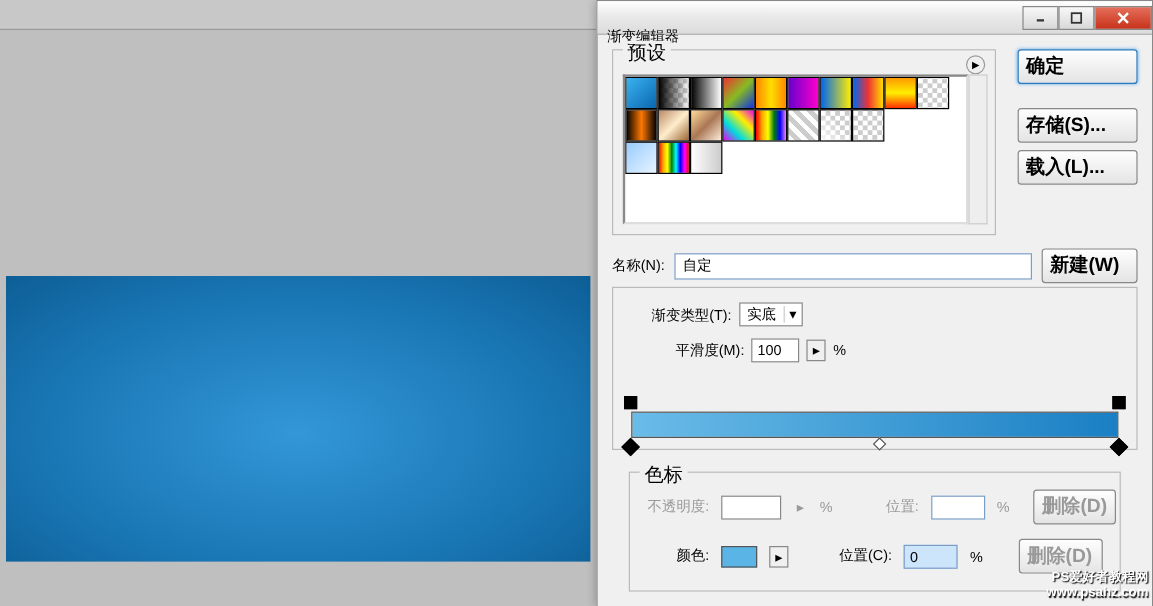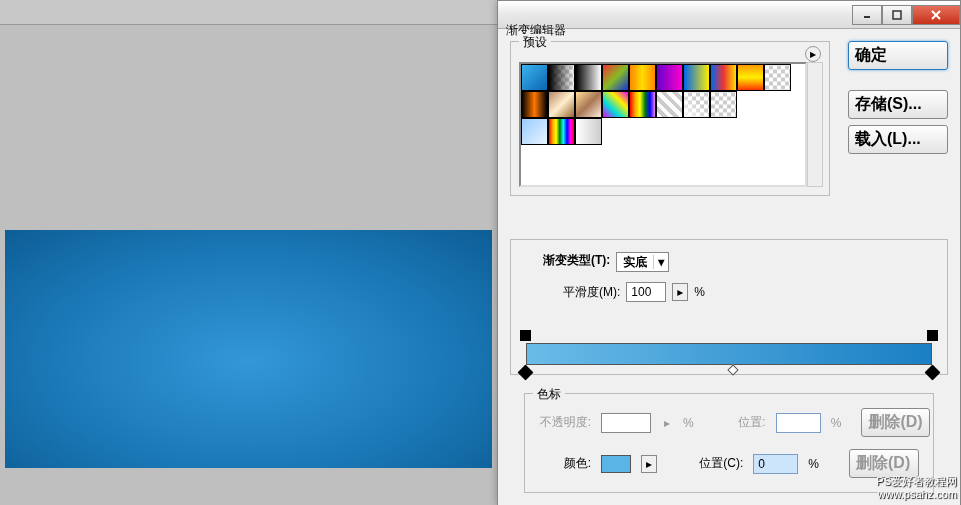--- a/index.html
+++ b/index.html
@@ -13,38 +13,38 @@
     .titlebar { height: 28px; background: linear-gradient(to bottom, #fff 0%, #eaeaea 45%, #dcdcdc 100%); display: flex; align-items: center; padding-left: 8px; border-bottom: 1px solid #aaa; }
     .titlebar-text { flex: 1; font-size: 12px; margin-top: 32px; }
     .win-btns { display: flex; height: 20px; }
     .win-btn { width: 30px; height: 20px; display: flex; align-items: center; justify-content: center; border: 1px solid #888; background: linear-gradient(to bottom, #f8f8f8, #d8d8d8); font-size: 10px; }
     .win-btn.close { background: linear-gradient(to bottom, #e56f5b, #c8321a); color: #fff; width: 48px; }
     .win-btn.close svg { stroke: #fff; }
     
     .dialog-body { padding: 8px 12px; position: relative; height: calc(100% - 28px); }
     
     .presets-group { position: absolute; left: 12px; top: 12px; width: 320px; height: 155px; border: 1px solid #bbb; background: #f0f0f0; }
-    .group-label { position: absolute; top: -8px; left: 8px; background: #f0f0f0; padding: 0 4px; font-size: 12px; }
+    .group-label { position: absolute; top: -8px; left: 8px; background: #f0f0f0; padding: 0 4px; font-size: 16px; }
     .preset-menu-arrow { position: absolute; right: 8px; top: 4px; cursor: pointer; width: 16px; height: 16px; border: 1px solid #999; border-radius: 8px; display: flex; align-items: center; justify-content: center; font-size: 8px; }
     .swatch-panel { position: absolute; left: 8px; top: 20px; right: 22px; bottom: 8px; border: 2px inset #ddd; background: #fff; overflow: hidden; }
     .swatch-scrollbar { position: absolute; right: 6px; top: 20px; bottom: 8px; width: 16px; background: #eee; border: 1px solid #ccc; }
     .swatch-row { display: flex; }
     .swatch { width: 27px; height: 27px; border: 1px solid #000; flex-shrink: 0; }
     
     .right-buttons { position: absolute; right: 12px; top: 12px; display: flex; flex-direction: column; gap: 6px; width: 100px; }
     .btn { padding: 3px 6px; border: 1px solid #888; border-radius: 3px; background: linear-gradient(to bottom, #fefefe, #e4e4e4); cursor: pointer; font-size: 16px; white-space: nowrap; font-weight: bold; }
     .btn.primary { border: 1px solid #2a7abf; box-shadow: 0 0 3px #5aa7e8; }
     .btn.disabled { color: #999; }
     
     .name-row { position: absolute; left: 12px; top: 178px; right: 12px; display: flex; align-items: center; gap: 8px; }
     .name-input { flex: 1; padding: 3px 6px; border: 1px solid #7a9ec8; background: #fff; font-size: 12px; }
     .btn-new { width: 80px; }
     
     .gradient-type-group { position: absolute; left: 12px; top: 210px; right: 12px; bottom: 130px; border: 1px solid #bbb; }
-    .type-row { display: flex; align-items: flex-start; gap: 6px; margin: 12px 0 0 32px; font-weight: bold; }
+    .type-row { display: flex; align-items: flex-end; gap: 6px; margin: 12px 0 0 32px; }
     .select-box { display: flex; align-items: center; border: 1px solid #888; background: #fff; height: 20px; }
     .select-box .sel-text { padding: 0 6px; }
     .select-box .sel-arrow { padding: 0 4px; border-left: 1px solid #ccc; }
     .smooth-row { display: flex; align-items: center; gap: 6px; margin: 10px 0 0 52px; }
     .num-input { width: 40px; padding: 2px 4px; border: 1px solid #888; background: #fff; text-align: left; font-size: 12px; }
     
     .gradient-bar-area { position: absolute; left: 12px; top: 300px; right: 12px; height: 50px; }
     .gradient-bar { position: absolute; left: 16px; right: 16px; top: 14px; height: 22px; border: 1px solid #555; background: linear-gradient(to right, #6abce8 0%, #1a7fc4 100%); }
     .stop { position: absolute; width: 11px; height: 11px; }
     .stop.opacity { top: 1px; }
@@ -56,21 +56,21 @@
     .stops-group { position: absolute; left: 26px; bottom: 12px; right: 26px; height: 100px; border: 1px solid #bbb; }
     .stops-inner { padding: 14px 14px; display: flex; flex-direction: column; gap: 12px; }
     .stop-row { display: flex; align-items: center; gap: 10px; }
     .stop-row .lbl { min-width: 52px; text-align: right; }
     .stop-row .lbl.disabled { color: #999; }
     .color-swatch-input { width: 30px; height: 18px; background: #5ab5e6; border: 1px solid #555; }
     .loc-input { width: 45px; padding: 2px 4px; border: 1px solid #7a9ec8; background: #fff; font-size: 12px; }
     .loc-input.selected { background: #cde5fb; }
     .spacer { flex: 1; }
     
-    .watermark { position: absolute; right: 4px; bottom: 4px; color: #fff; font-size: 11px; text-shadow: 1px 1px 1px #000; text-align: right; line-height: 1.2; }
+    .watermark { position: absolute; right: 4px; bottom: 4px; color: #fff; font-size: 11px; text-shadow: 1px 1px 1px #000; text-align: right; line-height: 1.2; font-weight: bold; }
   </style>
 </head>
 <body>
 
 <div class="canvas-bg">
   <div class="canvas-toolbar"></div>
   <div class="gradient-preview"></div>
 </div>
 
 <div class="dialog">
@@ -132,20 +132,25 @@
       <div class="swatch-scrollbar"></div>
     </div>
 
     <div class="right-buttons">
       <div class="btn primary">确定</div>
       <div style="height:8px"></div>
       <div class="btn">存储(S)...</div>
       <div class="btn">载入(L)...</div>
     </div>
 
+    <div class="name-row">
+      <span>名称(N):</span>
+      <input class="name-input" value="自定" style="">
+      <div class="btn btn-new">新建(W)</div>
+    </div>
 
     <div class="gradient-type-group">
       <div class="type-row">
         <span>渐变类型(T):</span>
         <div class="select-box">
           <span class="sel-text">实底</span>
           <span class="sel-arrow">▾</span>
         </div>
       </div>
       <div class="smooth-row">

